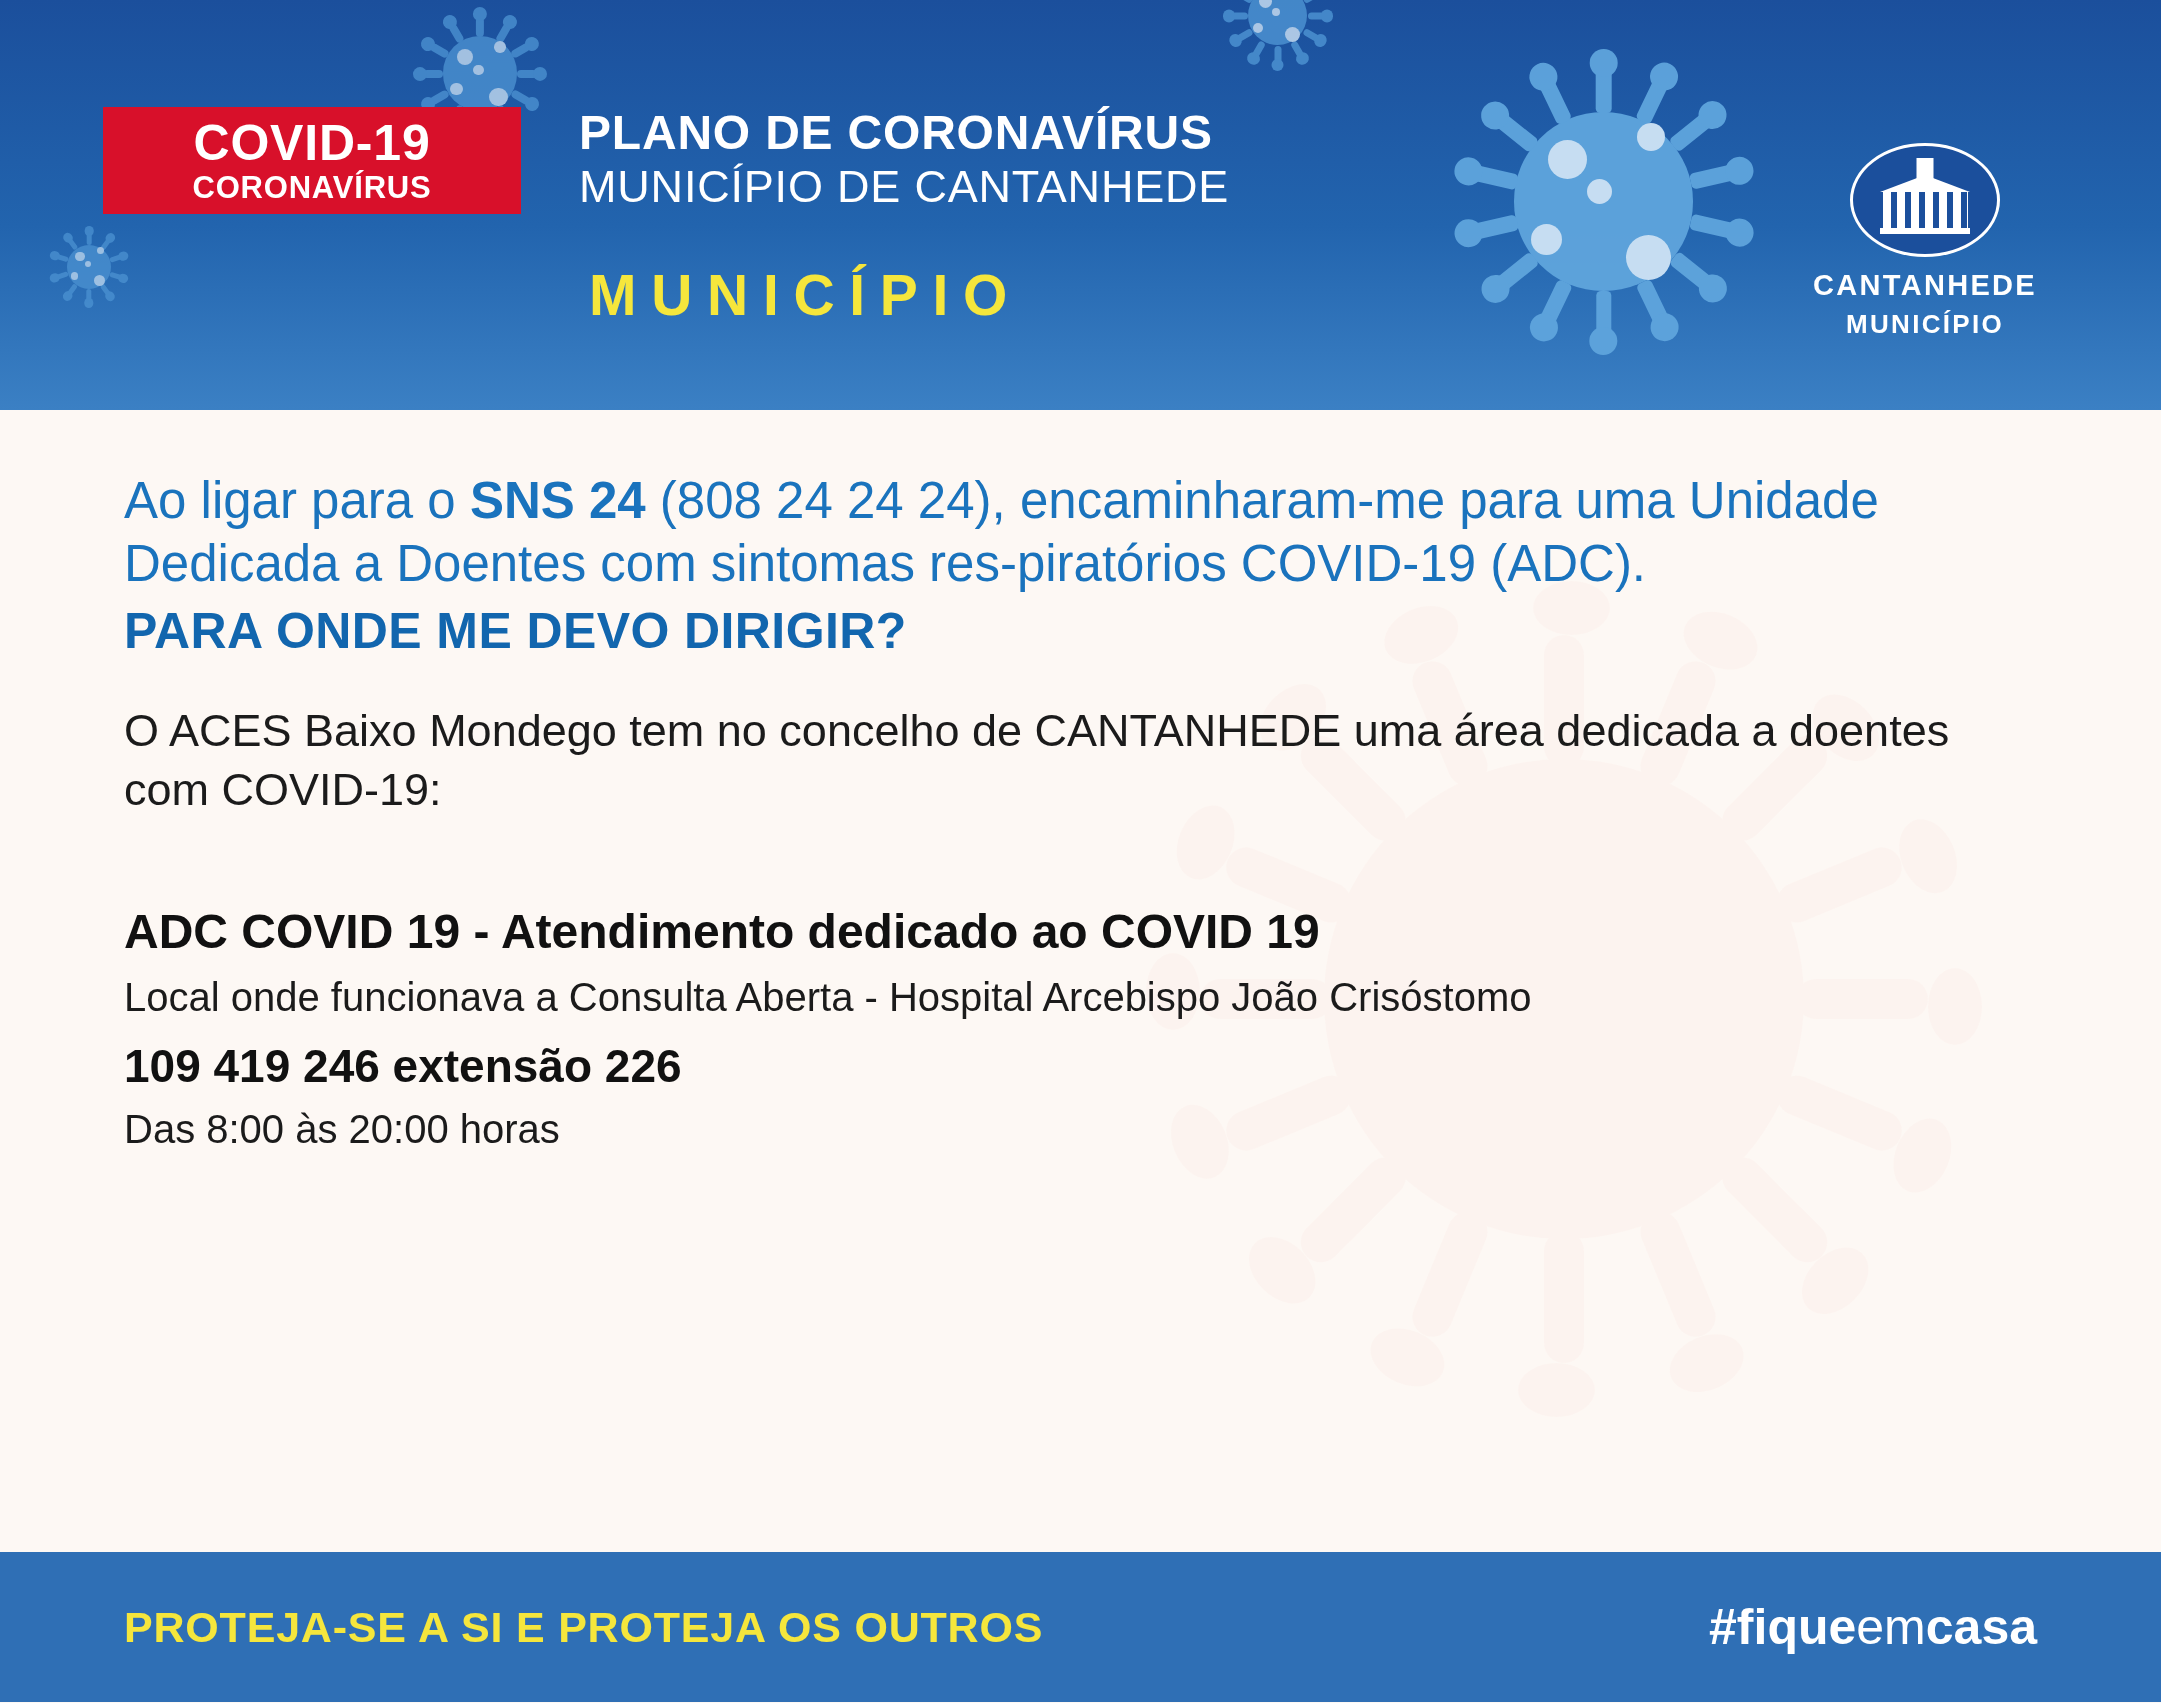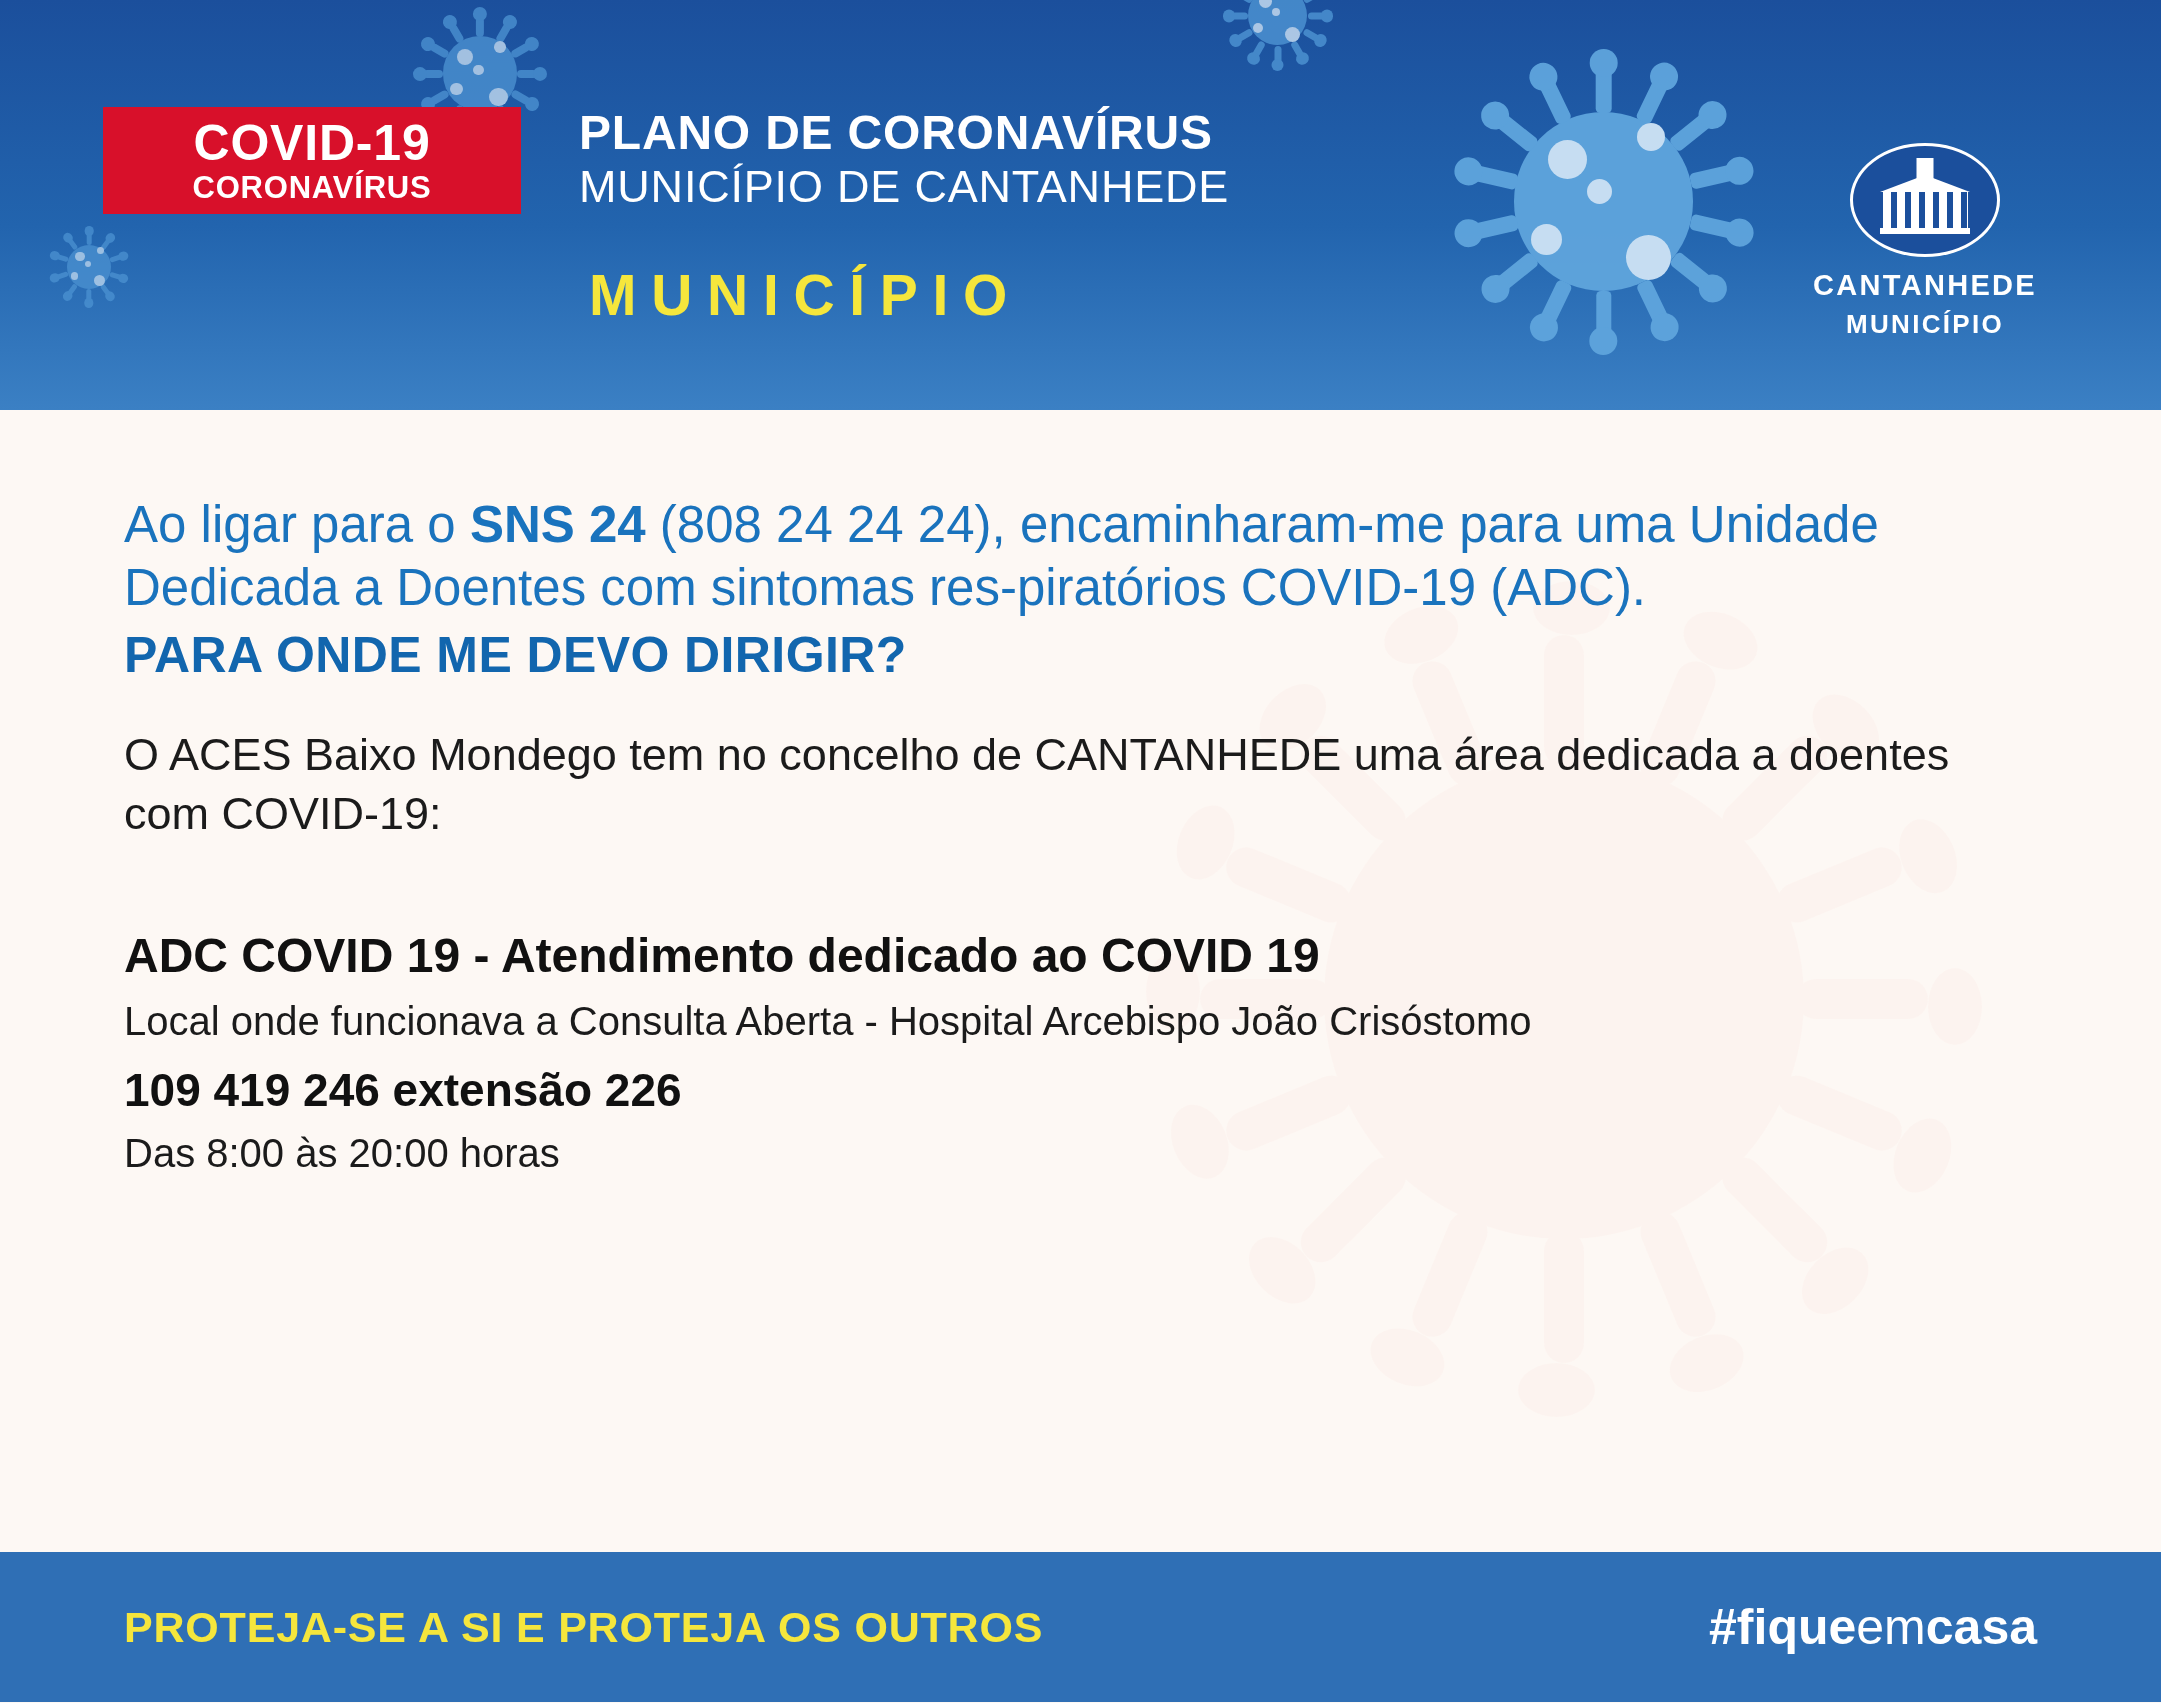--- a/index.html
+++ b/index.html
@@ -219,21 +219,21 @@
     position: relative;
     z-index: 3;
     padding: 0 124px;
   }
 
   .lead {
     color: #1a73bd;
     font-size: 51px;
     font-weight: bold;
     line-height: 1.23;
-    padding-top: 84px;
+    padding-top: 60px;
     max-width: 1952px;
   }
   .lead .reg {
     font-weight: 400;
   }
   .question {
     color: #1266ae;
     font-size: 50px;
     font-weight: bold;
     margin-top: 7px;

